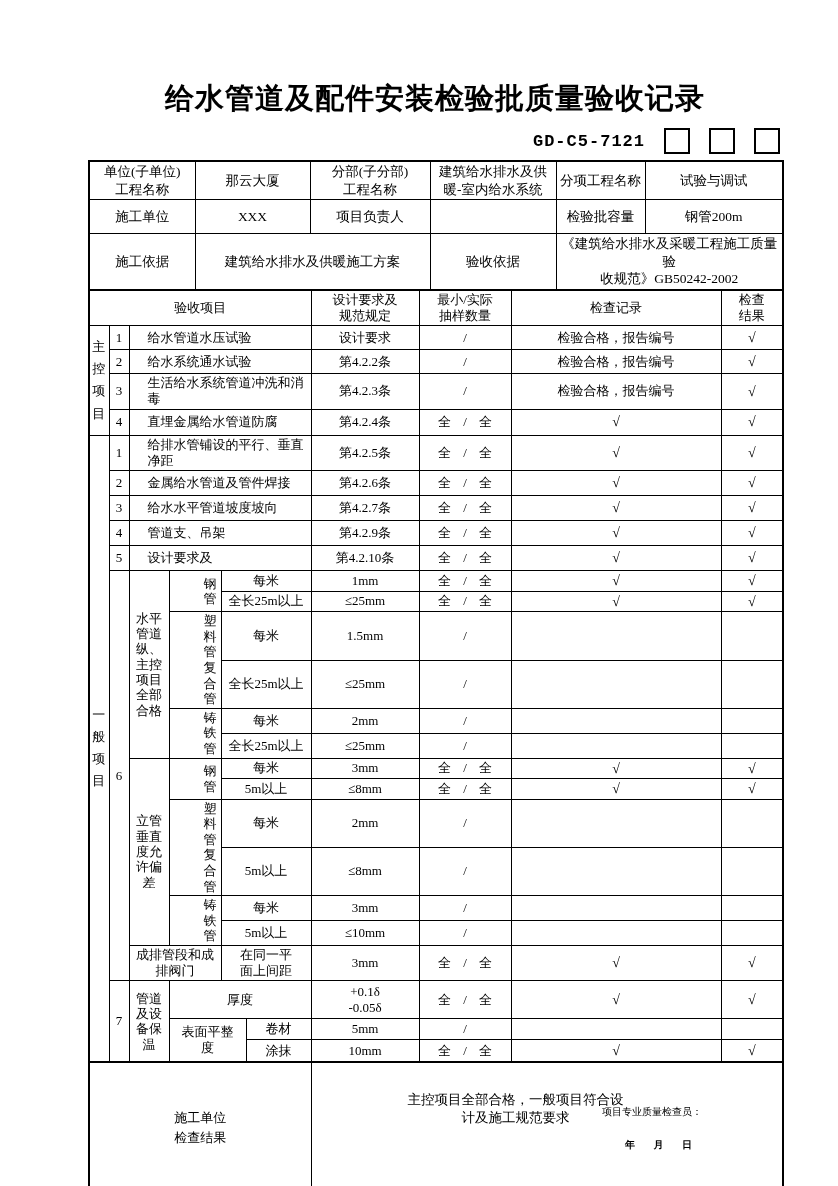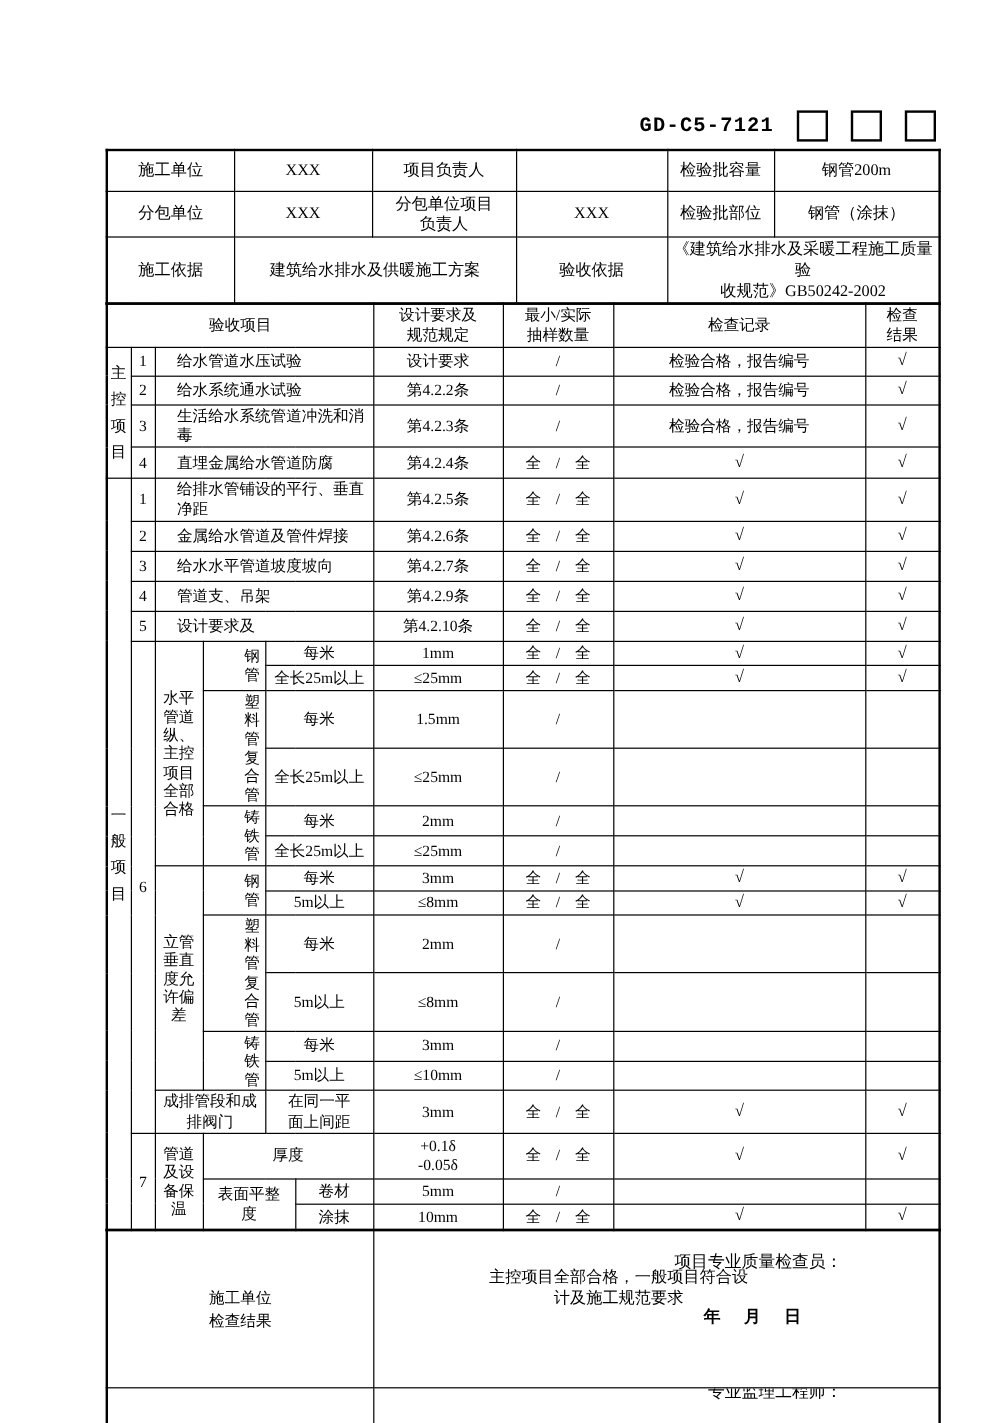--- a/index.html
+++ b/index.html
@@ -24,63 +24,66 @@
   .glabel{line-height:1.18;padding:0 2px;}
   .pipe{line-height:1.2;padding-left:32px;}
   .samp{word-spacing:9px;}
   .mark{font-style:italic;font-size:14px;}
   .surf{padding:0 9px;font-family:Liberation Serif, serif;}
   .fwrap{position:relative;width:100%;height:100%;}
   .flabel{line-height:1.5;}
   .fcomment{position:absolute;top:11px;left:52px;width:300px;text-align:center;
             font-size:13.5px;line-height:1.35;white-space:pre-line;}
   .fcomment2{position:absolute;top:16px;left:26px;text-align:center;font-size:14px;}
-  .fsig{position:absolute;right:78px;bottom:5px;
-        font-size:14px;line-height:1.65;}
+  .fsig{position:absolute;right:78px;bottom:5px;text-align:right;
+        font-size:10px;line-height:1.65;}
   .date{word-spacing:16px;padding-right:10px;font-weight:bold;}
 </style>
 </head>
 <body>
 
 <div class="page">
 
+  <h1 class="title">给水管道及配件安装检验批质量验收记录</h1>
 
   <div class="code-row">
     <span class="code">GD-C5-7121</span>
     <span class="cbox"></span>
     <span class="cbox"></span>
     <span class="cbox"></span>
   </div>
 
   <table class="info">
     <colgroup>
         <col style="width:106px">
         <col style="width:115px">
         <col style="width:120px">
         <col style="width:126px">
         <col style="width:89px">
         <col style="width:138px">
       </colgroup>
     <tbody>
+        <tr style="height:36px">
+      <td>单位(子单位)
+工程名称</td>
+      <td>那云大厦</td>
+      <td>分部(子分部)
+工程名称</td>
+      <td>建筑给水排水及供
+暖-室内给水系统</td>
+      <td>分项工程名称</td>
+      <td>试验与调试</td>
+    </tr>
     <tr style="height:34px">
       <td>施工单位</td>
       <td>XXX</td>
       <td>项目负责人</td>
       <td></td>
       <td>检验批容量</td>
       <td>钢管200m</td>
-    </tr>
-    <tr style="height:34px">
-      <td>分包单位</td>
-      <td>XXX</td>
-      <td>分包单位项目
-负责人</td>
-      <td>XXX</td>
-      <td>检验批部位</td>
-      <td>钢管（涂抹）</td>
     </tr>
     <tr style="height:34px">
       <td>施工依据</td>
       <td colspan="2">建筑给水排水及供暖施工方案</td>
       <td>验收依据</td>
       <td colspan="2">《建筑给水排水及采暖工程施工质量验
 收规范》GB50242-2002</td>
     </tr>
   </tbody>
     </table>

